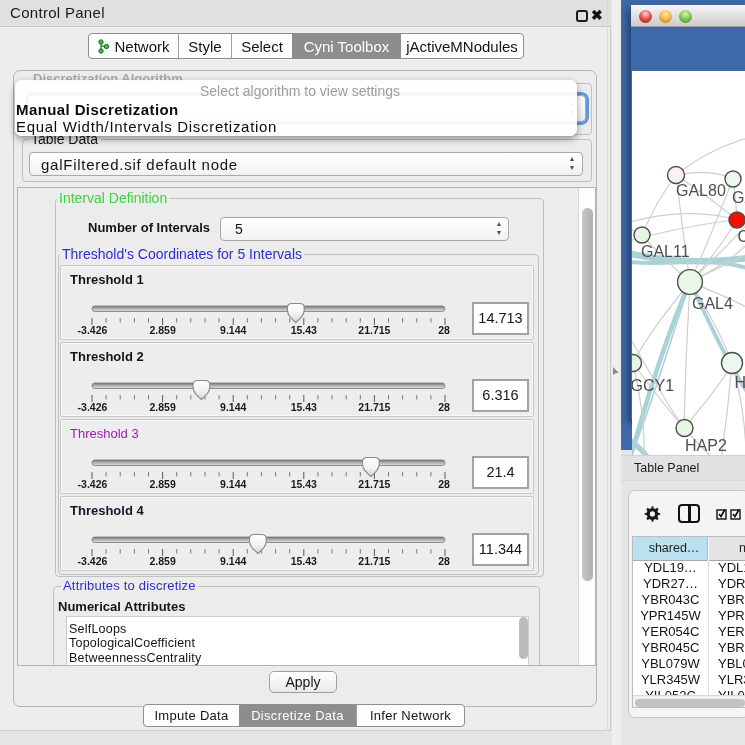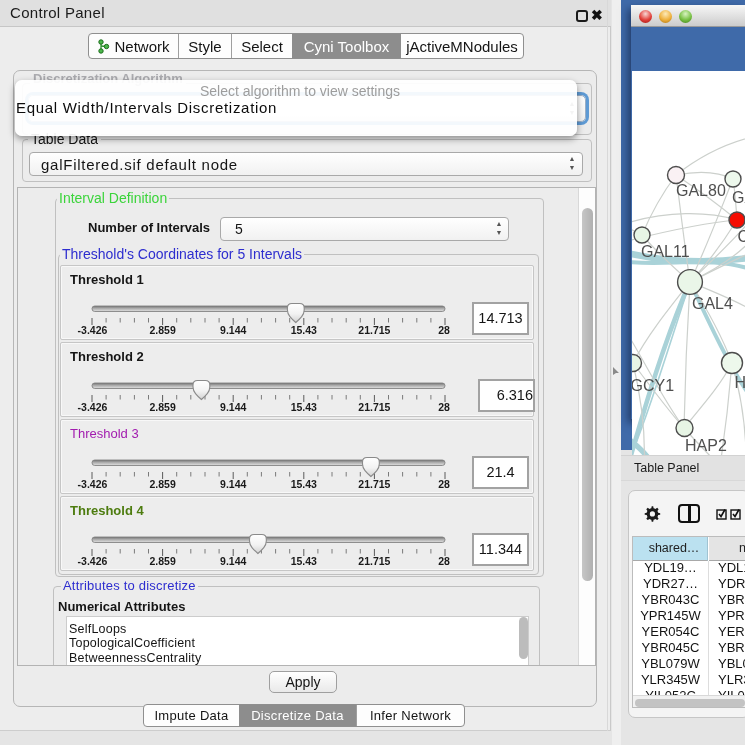--- a/index.html
+++ b/index.html
@@ -136,21 +136,21 @@
         <line x1="369.9" y1="52" x2="369.9" y2="56.5" stroke="#7a7a7a" stroke-width="1"></line>
         <line x1="384.0" y1="52" x2="384.0" y2="59" stroke="#5a5a5a" stroke-width="1"></line>
         <text x="31.5" y="68" font-size="10.5" font-weight="bold" fill="#1a1a1a" text-anchor="middle" font-family="Liberation Sans, sans-serif">-3.426</text>
         <text x="101.6" y="68" font-size="10.5" font-weight="bold" fill="#1a1a1a" text-anchor="middle" font-family="Liberation Sans, sans-serif">2.859</text>
         <text x="172.2" y="68" font-size="10.5" font-weight="bold" fill="#1a1a1a" text-anchor="middle" font-family="Liberation Sans, sans-serif">9.144</text>
         <text x="242.8" y="68" font-size="10.5" font-weight="bold" fill="#1a1a1a" text-anchor="middle" font-family="Liberation Sans, sans-serif">15.43</text>
         <text x="313.4" y="68" font-size="10.5" font-weight="bold" fill="#1a1a1a" text-anchor="middle" font-family="Liberation Sans, sans-serif">21.715</text>
         <text x="383" y="68" font-size="10.5" font-weight="bold" fill="#1a1a1a" text-anchor="middle" font-family="Liberation Sans, sans-serif">28</text>
         <path d="M 132.0 44 L 132.0 42 Q 132.0 37.5 136.5 37.5 L 144.3 37.5 Q 148.8 37.5 148.8 42 L 148.8 44 C 148.8 49 144.9 52.5 140.4 56.5 C 135.9 52.5 132.0 49 132.0 44 Z" fill="url(#th)" stroke="#8a8a8a" stroke-width="1.1"></path>
       </svg>
-<div class="abs" style="left:411px;top:36px;width:57px;height:33px;background:#fff;border:2px solid #a2a2a2;font-size:14.5px;color:#151515;text-align:right;line-height:29px;margin-left:6px;">6.316</div>
+<div class="abs" style="left:411px;top:36px;width:57px;height:33px;background:#fff;border:2px solid #a2a2a2;font-size:14.5px;color:#151515;text-align:center;line-height:29px;">6.316</div>
 </div>
 <div class="abs" style="left:42px;top:231px;width:474px;height:75px;border:1px solid #c6c6c6;border-radius:2px;box-shadow:inset 0 0 0 1px #f8f8f8;background:#ededed;">
 <div class="abs" style="left:9px;top:6px;font-size:13px;font-weight:normal;color:#a21caf;">Threshold 3</div>
 <svg class="abs" style="left:0;top:0;" width="474" height="75" viewBox="0 0 474 75">
         <defs>
           <linearGradient id="tg" x1="0" y1="0" x2="0" y2="1">
             <stop offset="0" stop-color="#6f6f6f"></stop>
             <stop offset="0.4" stop-color="#a8a8a8"></stop>
             <stop offset="1" stop-color="#e2e2e2"></stop>
           </linearGradient>
@@ -191,21 +191,21 @@
         <text x="101.6" y="68" font-size="10.5" font-weight="bold" fill="#1a1a1a" text-anchor="middle" font-family="Liberation Sans, sans-serif">2.859</text>
         <text x="172.2" y="68" font-size="10.5" font-weight="bold" fill="#1a1a1a" text-anchor="middle" font-family="Liberation Sans, sans-serif">9.144</text>
         <text x="242.8" y="68" font-size="10.5" font-weight="bold" fill="#1a1a1a" text-anchor="middle" font-family="Liberation Sans, sans-serif">15.43</text>
         <text x="313.4" y="68" font-size="10.5" font-weight="bold" fill="#1a1a1a" text-anchor="middle" font-family="Liberation Sans, sans-serif">21.715</text>
         <text x="383" y="68" font-size="10.5" font-weight="bold" fill="#1a1a1a" text-anchor="middle" font-family="Liberation Sans, sans-serif">28</text>
         <path d="M 301.5 44 L 301.5 42 Q 301.5 37.5 306.0 37.5 L 313.79999999999995 37.5 Q 318.29999999999995 37.5 318.29999999999995 42 L 318.29999999999995 44 C 318.29999999999995 49 314.4 52.5 309.9 56.5 C 305.4 52.5 301.5 49 301.5 44 Z" fill="url(#th)" stroke="#8a8a8a" stroke-width="1.1"></path>
       </svg>
 <div class="abs" style="left:411px;top:36px;width:57px;height:33px;background:#fff;border:2px solid #a2a2a2;font-size:14.5px;color:#151515;text-align:center;line-height:29px;">21.4</div>
 </div>
 <div class="abs" style="left:42px;top:308px;width:474px;height:75px;border:1px solid #c6c6c6;border-radius:2px;box-shadow:inset 0 0 0 1px #f8f8f8;background:#ededed;">
-<div class="abs" style="left:9px;top:6px;font-size:13px;font-weight:bold;color:#4d7c0f;">Threshold 4</div>
+<div class="abs" style="left:9px;top:6px;font-size:13px;font-weight:bold;color:#0f172a;">Threshold 4</div>
 <svg class="abs" style="left:0;top:0;" width="474" height="75" viewBox="0 0 474 75">
         <defs>
           <linearGradient id="tg" x1="0" y1="0" x2="0" y2="1">
             <stop offset="0" stop-color="#6f6f6f"></stop>
             <stop offset="0.4" stop-color="#a8a8a8"></stop>
             <stop offset="1" stop-color="#e2e2e2"></stop>
           </linearGradient>
           <linearGradient id="th" x1="0" y1="0" x2="0" y2="1">
             <stop offset="0" stop-color="#ffffff"></stop>
             <stop offset="0.55" stop-color="#f2f2f2"></stop>
@@ -262,20 +262,21 @@
 <div class="abs" style="left:269px;top:671px;width:68px;height:22px;background:linear-gradient(#ffffff,#e9e9e9);border:1px solid #9f9f9f;border-radius:5px;font-size:14px;color:#141414;text-align:center;line-height:20px;">Apply</div>
 <div class="abs" style="left:143px;top:704px;height:23px;display:flex;border:1px solid #8f8f8f;border-radius:4px;overflow:hidden;background:#fdfdfd;font-size:13px;letter-spacing:0.3px;color:#141414;">
 <div style="width:95px;display:flex;align-items:center;justify-content:center;">Impute Data</div>
 <div style="width:117px;display:flex;align-items:center;justify-content:center;background:#8d8d8d;color:#fff;">Discretize Data</div>
 <div style="width:108px;display:flex;align-items:center;justify-content:center;border-left:1px solid #9f9f9f;">Infer Network</div>
 </div>
 <div class="abs" style="left:612px;top:0;width:9px;height:745px;background:#efefef;"></div>
 <div class="abs" style="left:607px;top:0;width:1px;height:731px;background:#d8d8d8;"></div>
 <div class="abs" style="left:15px;top:80px;width:562px;height:56px;background:rgba(255,255,255,0.93);border-radius:7px;box-shadow:0 3px 7px rgba(0,0,0,0.4);z-index:50;">
 <div style="font-size:14px;color:#9d9d9d;text-align:center;margin-top:3px;padding-left:8px;">Select algorithm to view settings</div>
+<div style="font-size:15px;font-weight:bold;color:#0c0c0c;letter-spacing:0.4px;margin:2px 0 0 1px;">Manual Discretization</div>
 <div style="font-size:15px;color:#0c0c0c;letter-spacing:0.7px;margin:0 0 0 1px;">Equal Width/Intervals Discretization</div>
 </div>
 <svg class="abs" style="left:612px;top:366px;" width="8" height="10" viewBox="0 0 8 10">
     <path d="M1 9 L1 1 L7 7 L4 7 Z" fill="#8a8a8a"></path>
   </svg>
 <div class="abs" style="left:621px;top:0;width:124px;height:450px;background:#3f6aa9;"></div>
 <div class="abs" style="left:631px;top:5px;width:114px;height:414px;box-shadow:-3px 4px 8px rgba(10,20,50,0.55);"></div>
 <div class="abs" style="left:631px;top:5px;width:114px;height:22px;background:linear-gradient(#f7f7f7,#cccccc);border-bottom:1px solid #9a9a9a;"></div>
 <div class="abs" style="left:639.0px;top:10px;width:13px;height:13px;border-radius:50%;background:radial-gradient(circle at 50% 30%,#f8d7d5 0%,#e2403a 55%,#9a1510 100%);"></div>
 <div class="abs" style="left:658.5px;top:10px;width:13px;height:13px;border-radius:50%;background:radial-gradient(circle at 50% 30%,#fdeab8 0%,#eeb03c 55%,#a86f0e 100%);"></div>

